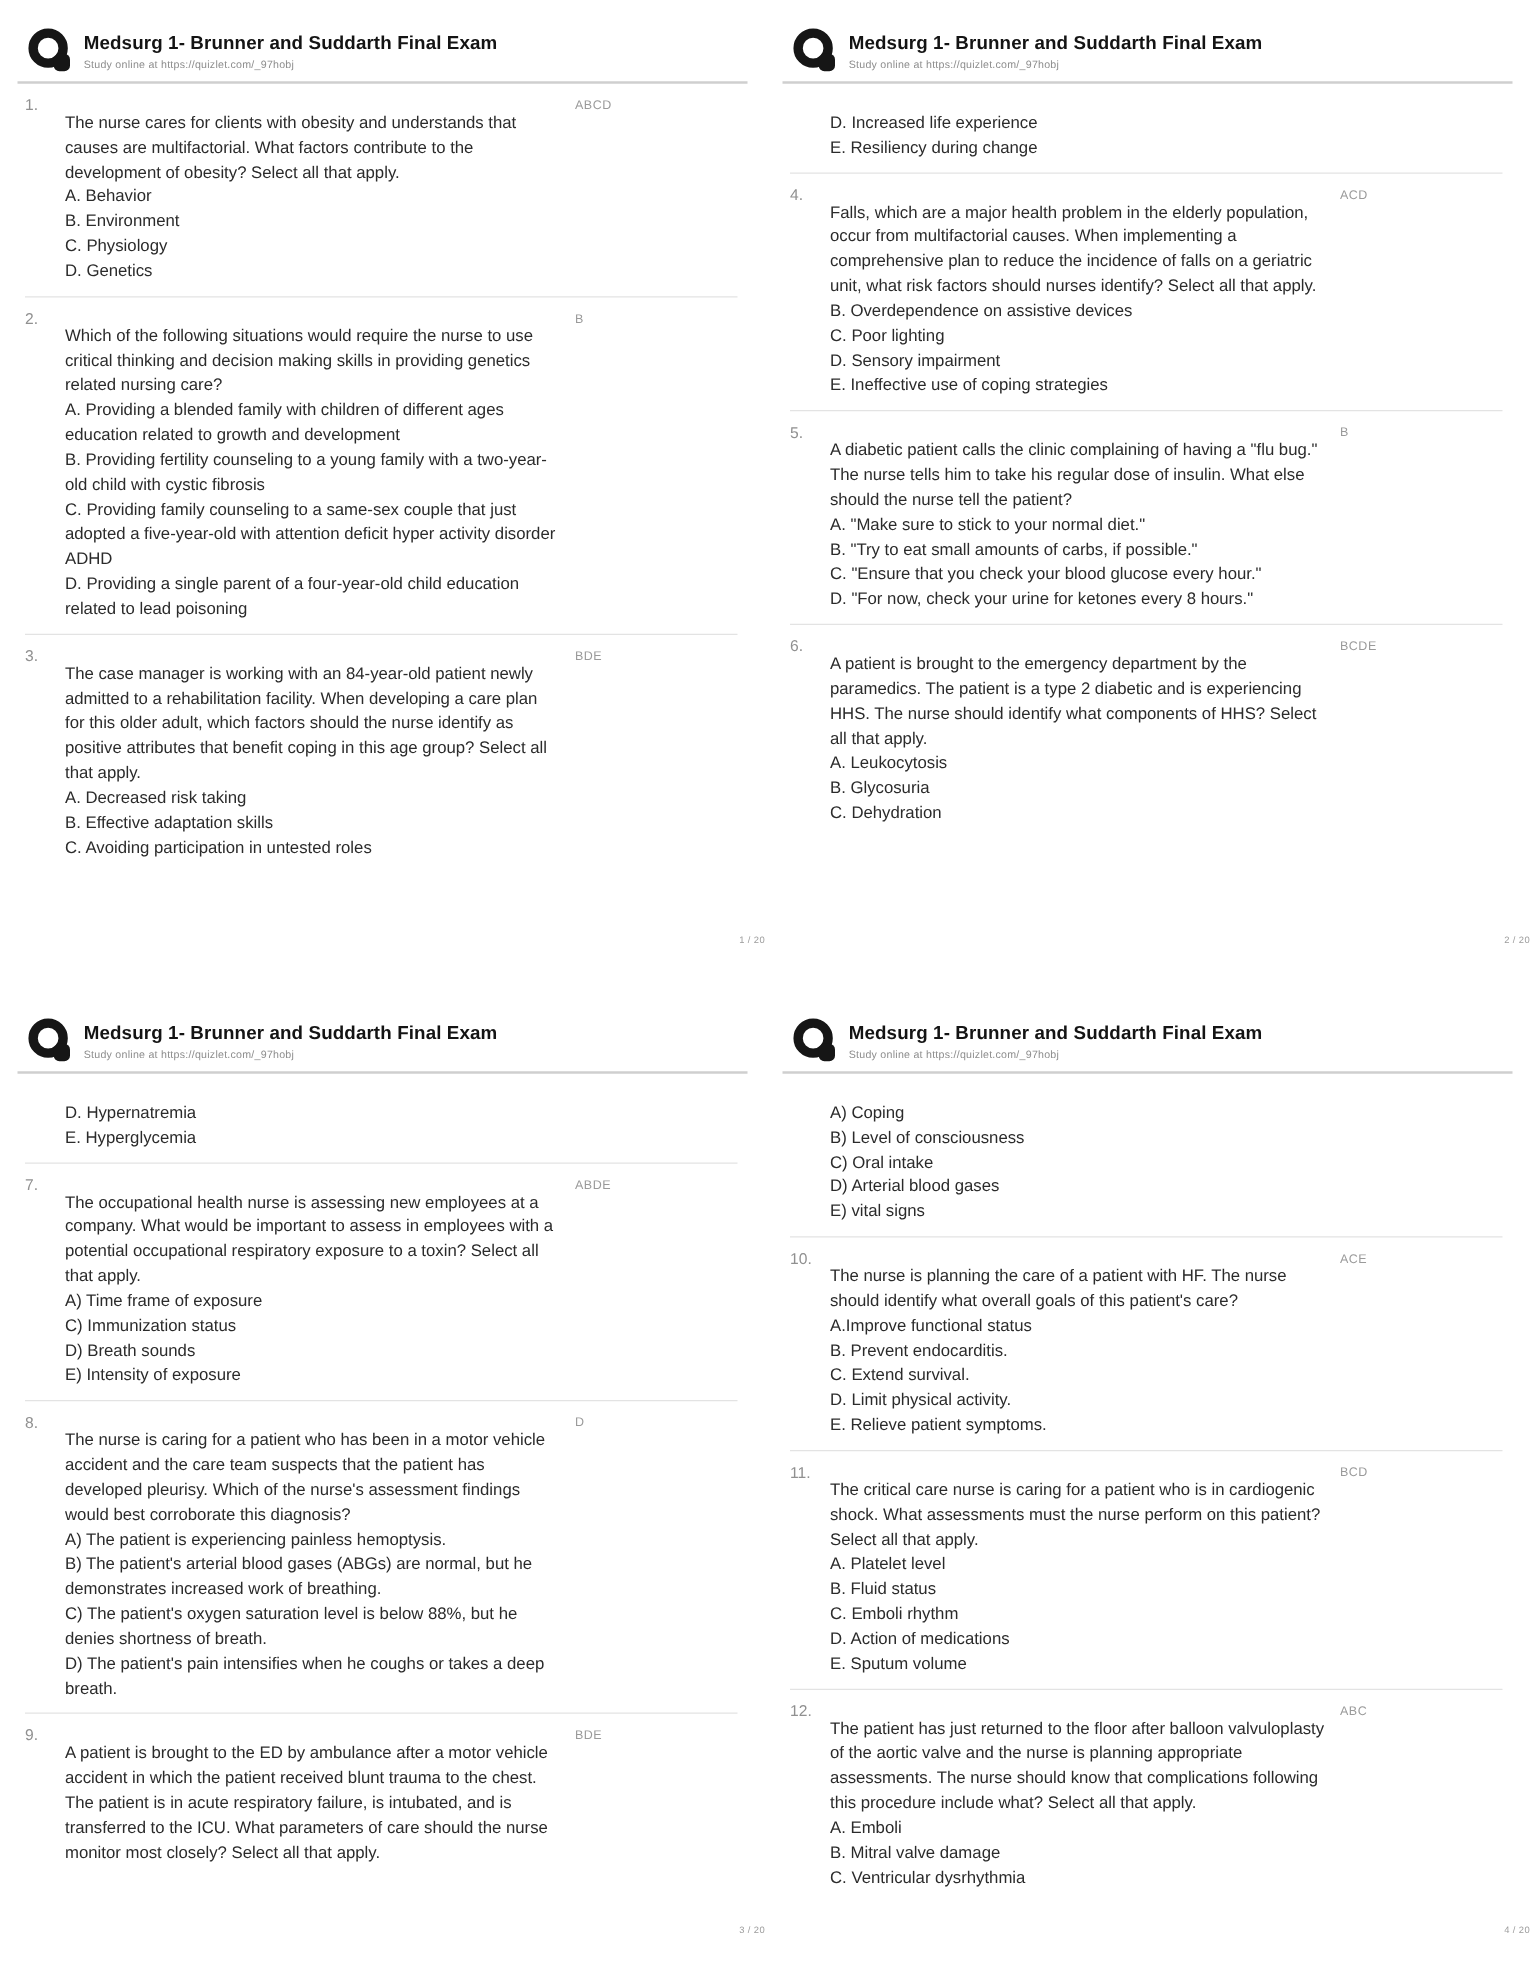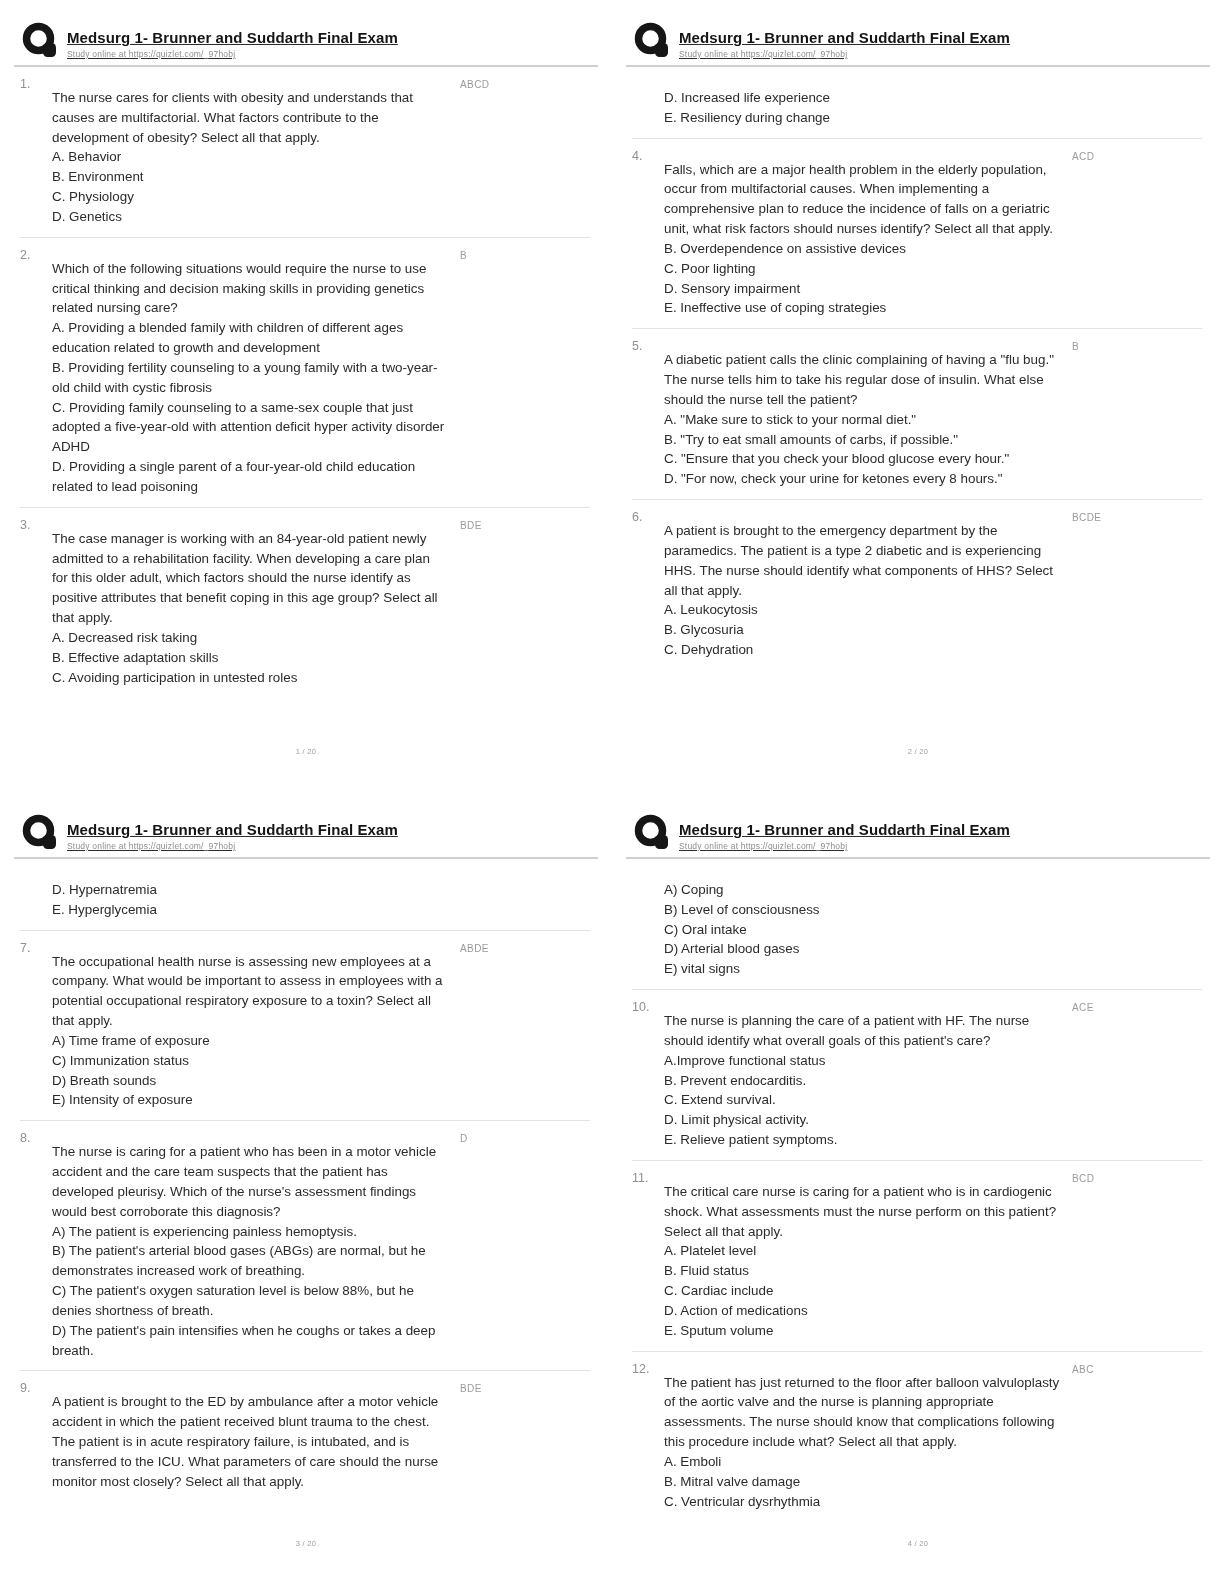--- a/index.html
+++ b/index.html
@@ -11,40 +11,40 @@
     font-family:"Liberation Sans", sans-serif;
     background:#ffffff;
     color:#2b2b2b;
   }
   .page {
     position:relative;
     box-sizing:border-box;
     padding:20px 22px 0 20px;
     overflow:hidden;
   }
-  .page-header { display:flex; align-items:flex-end; gap:9px;text-decoration:underline; }
+  .page-header { display:flex; align-items:center; gap:9px; }
   .logo { flex:0 0 auto; margin-top:1px; }
   .logo svg { display:block; }
   .title-block { padding-top:3px; }
   .title { font-size:15px; font-weight:700; color:#141414; letter-spacing:0.1px; }
   .subtitle { font-size:8.5px; color:#8d8d8d; margin-top:3px; letter-spacing:0.2px; }
   .header-rule { height:0; border-top:2px solid #cfcfcf; margin:6px -8px 0 -6px; }
   .page-content { margin-top:0; }
   .qblock {
     display:grid;
     grid-template-columns:32px 396px 1fr;
     padding:9px 0 10px 0;
   }
   .qnum { font-size:12.5px; color:#909090; padding-top:1px; }
   .qbody { font-size:13.4px; line-height:1.48; color:#2b2b2b;margin-top:12px; }
   .qkey  { font-size:10px; color:#9a9a9a; padding-left:12px; padding-top:3px; letter-spacing:0.4px; }
   .divider { height:0; border-top:1px solid #e3e3e3; }
   .page-footer {
     position:absolute; bottom:36px; left:0; width:100%;
-    text-align:center; font-size:7.5px; color:#9c9c9c; letter-spacing:0.3px;
+    text-align:right; font-size:7.5px; color:#9c9c9c; letter-spacing:0.3px;
   }
 </style>
 </head>
 <body>
 
 <div class="sheet">
     <div class="page">
     <div class="page-header">
       <div class="logo">
         <svg width="38" height="38" viewBox="0 0 38 38" aria-hidden="true">
@@ -254,21 +254,21 @@
           </div>
     <div class="qkey">ACE</div>
   </div>
         <div class="divider"></div>
         <div class="qblock">
     <div class="qnum">11.</div>
     <div class="qbody">
       <div>The critical care nurse is caring for a patient who is in cardiogenic shock. What assessments must the nurse perform on this patient? Select all that apply.</div>
     <div>A. Platelet level</div>
             <div>B. Fluid status</div>
-            <div>C. Cardiac include</div>
+            <div>C. Emboli rhythm</div>
             <div>D. Action of medications</div>
             <div>E. Sputum volume</div>
           </div>
     <div class="qkey">BCD</div>
   </div>
         <div class="divider"></div>
         <div class="qblock">
     <div class="qnum">12.</div>
     <div class="qbody">
       <div>The patient has just returned to the floor after balloon valvuloplasty of the aortic valve and the nurse is planning appropriate assessments. The nurse should know that complications following this procedure include what? Select all that apply.</div>

